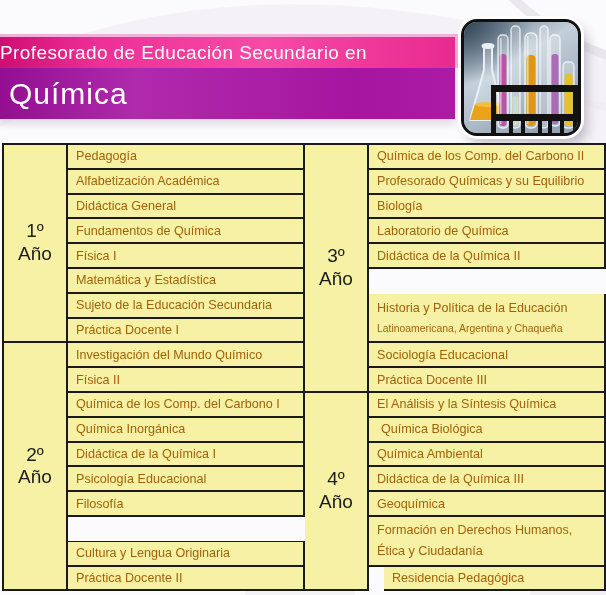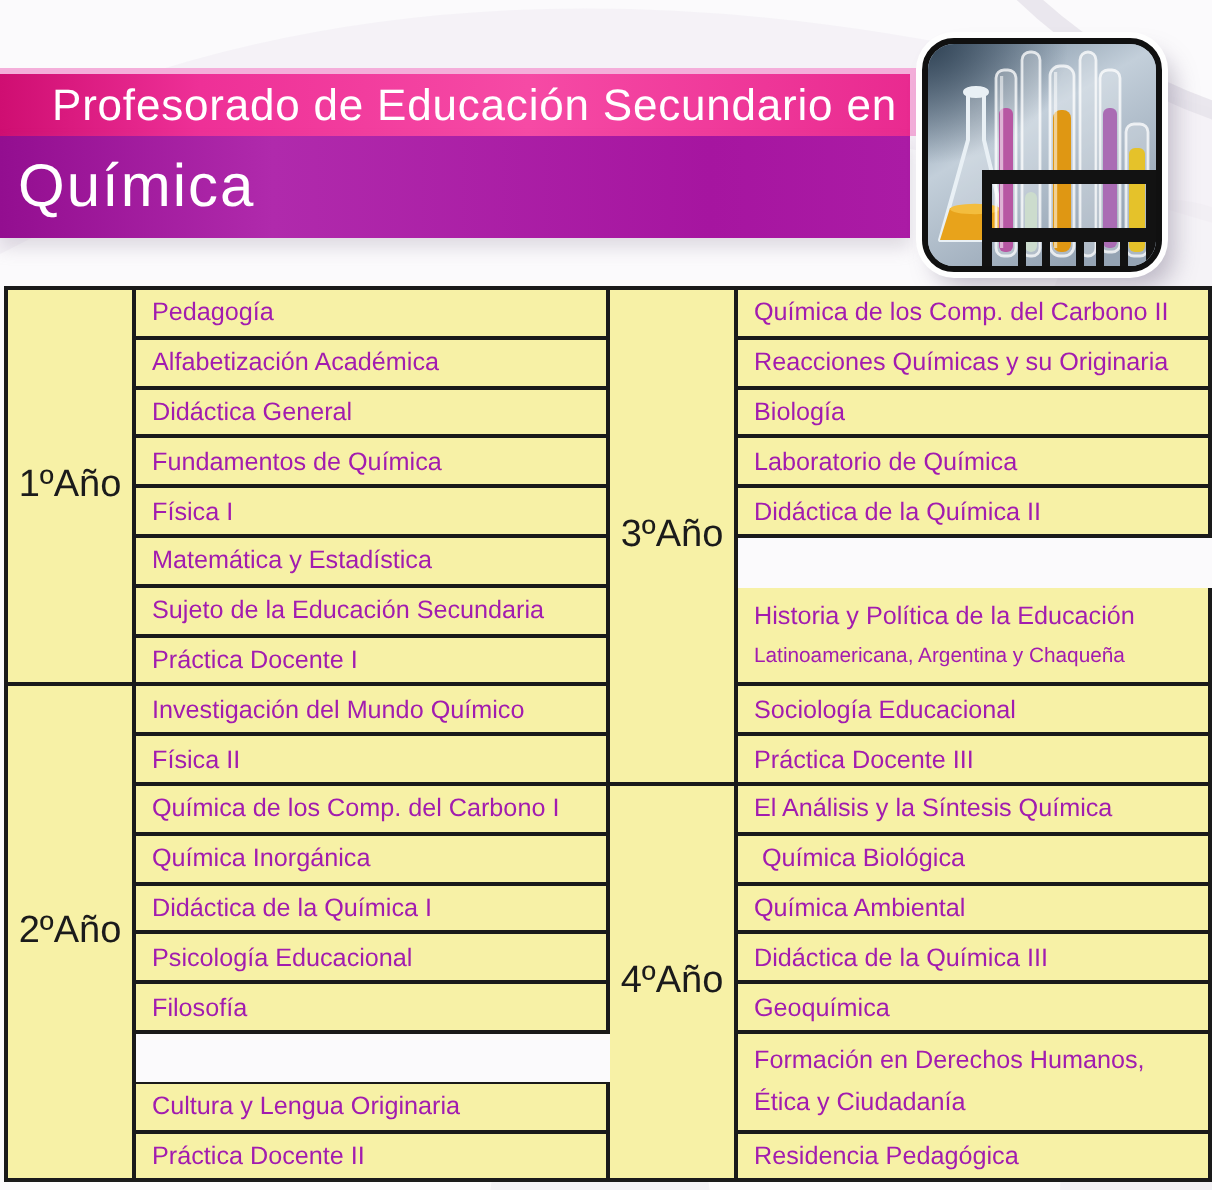--- a/index.html
+++ b/index.html
@@ -12,21 +12,21 @@
 
   
   .band-top {
     position:absolute; left:0; top:34px; width:458px; height:34px;
     box-sizing:border-box;
     border-top:3px solid #f4aeda; border-right:3px solid #f4aeda;
     background:linear-gradient(90deg,#cf0e72 0%,#ee3097 22%,#f64aa5 58%,#e92a90 100%);
     display:flex; align-items:center;
   }
   .band-top .line1 {
-    color:#fff; font-size:22px; padding-left:26px; letter-spacing:.4px; white-space:nowrap;
+    color:#fff; font-size:19px; padding-left:0; letter-spacing:.4px; white-space:nowrap;
   }
   .band-bottom {
     position:absolute; left:0; top:68px; width:455px; height:51px;
     background:linear-gradient(90deg,#930e90 0%,#b02aac 30%,#a615a0 78%,#ab1ba5 100%);
     display:flex; align-items:center;
     box-shadow:0 5px 8px rgba(160,150,170,.30);
   }
   .band-bottom .line2 {
     color:#fff; font-size:30px; padding-left:9px; letter-spacing:1px; white-space:nowrap;
   }
@@ -47,27 +47,27 @@
     border-left:2px solid var(--line,#1a1a1a);
   }
   .colgroup { display:grid; grid-template-columns:64px 237px; grid-auto-rows:24.8px; }
   .cell {
     background:var(--cell,#f7f1a6);
     border-right:2px solid var(--line,#1a1a1a);
     border-bottom:2px solid var(--line,#1a1a1a);
     box-sizing:border-box;
   }
   .year-cell {
-    grid-column:1; display:flex; flex-direction:row;
+    grid-column:1; display:flex; flex-direction:column;
     align-items:center; justify-content:center;
     font-size:19px; line-height:1.2; color:#1b1b1b;
   }
   .subject-cell {
     grid-column:2; display:flex; flex-direction:column; justify-content:center;
-    padding-left:8px; font-size:12.6px; color:#a21caf; white-space:nowrap;
+    padding-left:8px; font-size:12.6px; color:#a16207; white-space:nowrap;
     overflow:hidden;
   }
   .subject-cell.two-line { justify-content:space-evenly; }
   .subject-line { display:flex; align-items:baseline; gap:4px; }
   .small { font-size:10.4px; }
 </style>
 </head>
 <body>
 
 <div class="stage">
@@ -248,21 +248,21 @@
           <span>3º</span>
           <span>Año</span>
         </div>
         <div class="cell subject-cell" style="grid-row: 1 / span 1;">
           <span class="subject-line">
             <span>Química de los Comp. del Carbono II</span>
           </span>
         </div>
         <div class="cell subject-cell" style="grid-row: 2 / span 1;">
           <span class="subject-line">
-            <span>Reacciones Químicas y su Originaria</span>
+            <span>Profesorado Químicas y su Equilibrio</span>
           </span>
         </div>
         <div class="cell subject-cell" style="grid-row: 3 / span 1;">
           <span class="subject-line">
             <span>Biología</span>
           </span>
         </div>
         <div class="cell subject-cell" style="grid-row: 4 / span 1;">
           <span class="subject-line">
             <span>Laboratorio de Química</span>
@@ -317,21 +317,21 @@
           <span class="subject-line">
             <span>Geoquímica</span>
           </span>
         </div>
         <div class="cell subject-cell two-line" style="grid-row: 16 / span 2;">
           <span class="subject-line">
             <span>Formación en Derechos Humanos,</span>
           </span>
           <span class="subject-line">Ética y Ciudadanía</span>
         </div>
-        <div class="cell subject-cell" style="grid-row: 18 / span 1;">
+        <div class="cell subject-cell" style="grid-row: 18 / span 1; margin-left: 15px;">
           <span class="subject-line">
             <span>Residencia Pedagógica</span>
           </span>
         </div>
       </div>
     </main>
 
 </div>
 
 </body></html>

